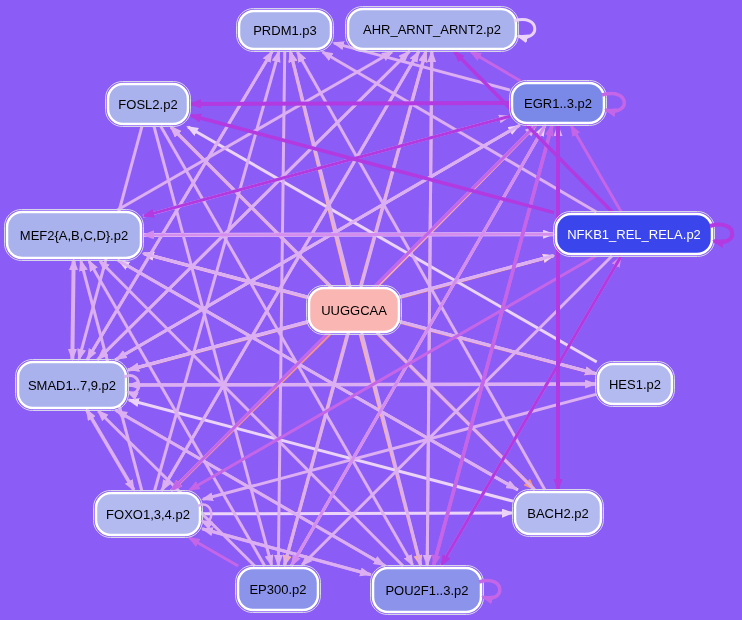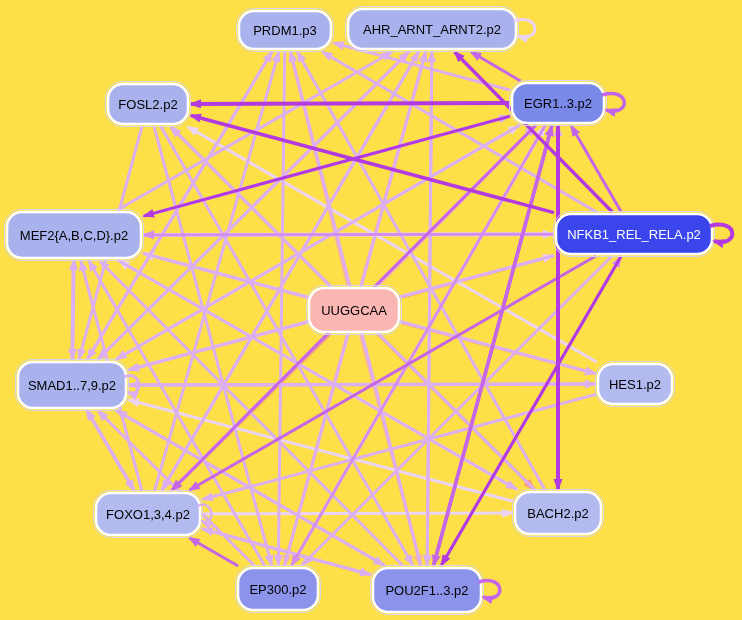--- a/index.html
+++ b/index.html
@@ -1,16 +1,16 @@
 <!DOCTYPE html>
 <html><head>
 <meta charset="utf-8">
 <style>
   html,body{margin:0;padding:0;background:#ffffff;}
-  .stage{width:742px;height:620px;position:relative;background:#fde047;overflow:hidden;
+  .stage{width:742px;height:620px;position:relative;background:#8b5cf6;overflow:hidden;
          font-family:"Liberation Sans", sans-serif;}
   svg{display:block;}
   text.node-label{font-family:"Liberation Sans", sans-serif;font-size:13px;}
 </style>
 </head>
 <body>
 
 <div class="stage">
   <svg width="742" height="620" viewBox="0 0 742 620" xmlns="http://www.w3.org/2000/svg">
       <defs>

